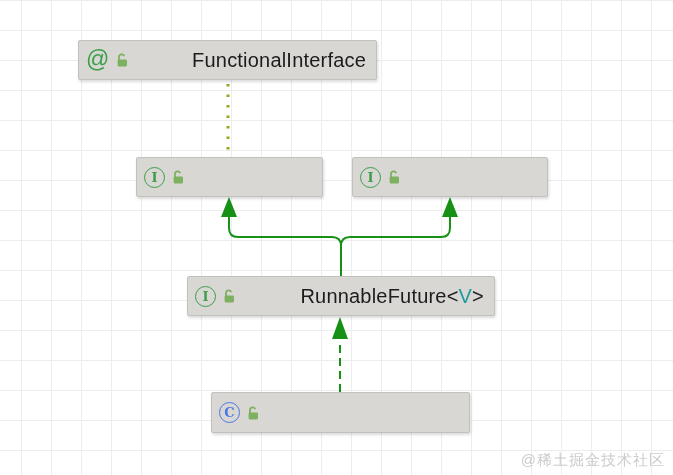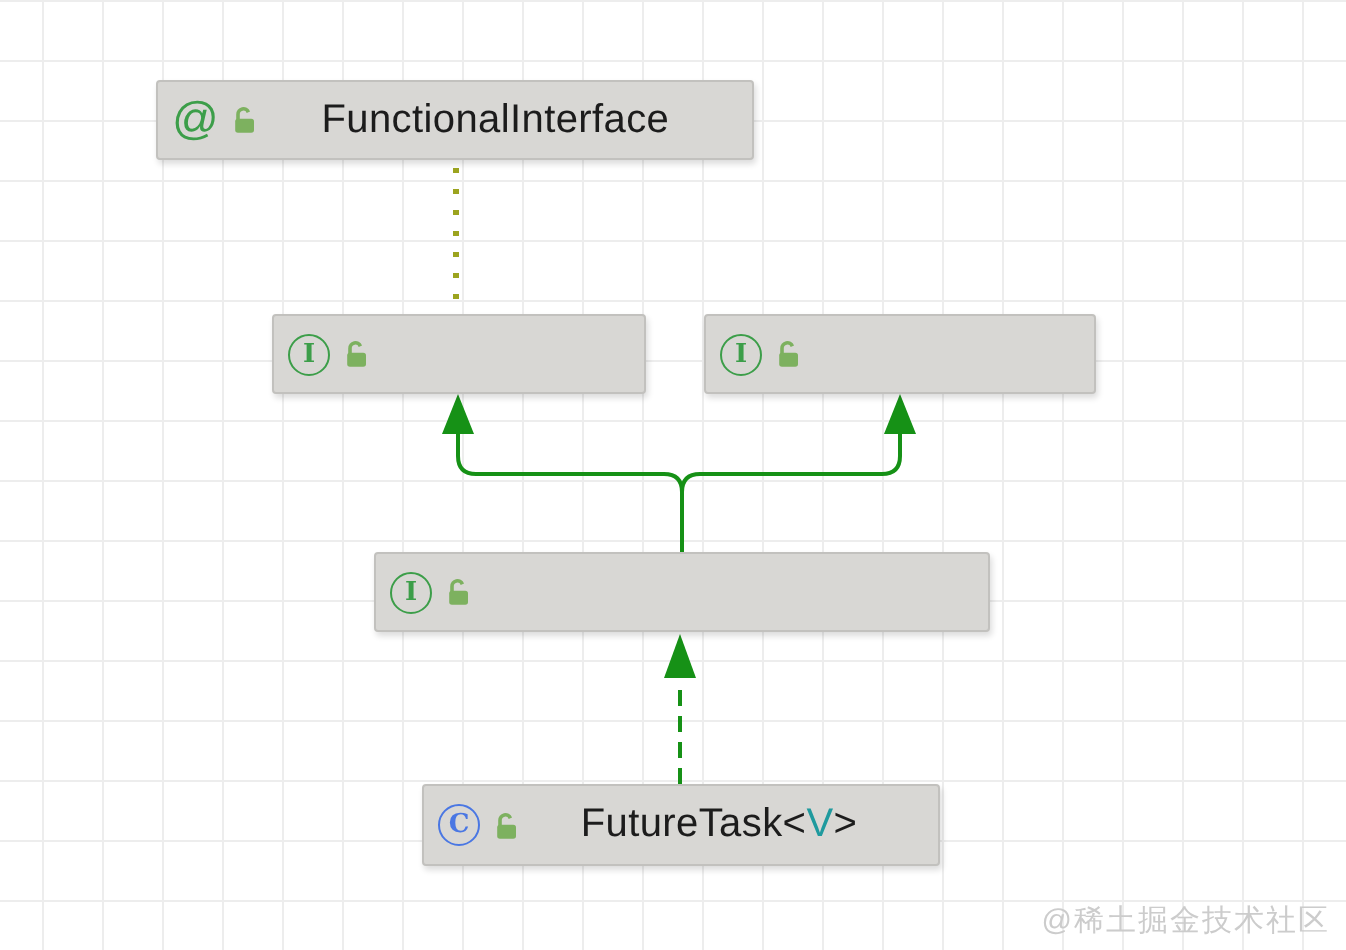--- a/index.html
+++ b/index.html
@@ -47,21 +47,21 @@
     font-family:"DejaVu Serif", serif;font-size:13px;font-weight:600;line-height:1;
   }
   .badge.ring-interface{border:1.7px solid var(--interface-green);color:var(--interface-green);}
   .badge.ring-class{border:1.7px solid var(--class-blue);color:var(--class-blue);}
   .badge.annotation{
     border:none;width:auto;height:auto;color:var(--interface-green);
     font-family:"Liberation Sans", sans-serif;font-size:23px;font-weight:500;margin-top:-2px;
   }
   .lock{flex:0 0 auto;margin-left:6px;}
   .label{
-    flex:1;text-align:center;color:var(--label);
+    flex:1;text-align:right;color:var(--label);
     font-size:20px;font-weight:500;letter-spacing:0.2px;white-space:nowrap;
   }
   .gen-param{color:var(--type-teal);}
   #watermark{
     position:absolute;right:8px;bottom:5px;
     color:var(--watermark);font-size:15px;letter-spacing:1px;
   }
 </style>
 </head>
 <body>
@@ -113,25 +113,25 @@
       <rect x="2.6" y="6.4" width="9.4" height="7" rx="1.4" fill="var(--lock-green)"></rect>
     </svg>
   </div>
 
   <div class="node" style="left:187px;top:276px;width:308px;height:40px;">
     <span class="badge ring-interface">I</span>
     <svg class="lock" width="14" height="14" viewBox="0 0 14 14">
       <path d="M4 7 L4 4.2 A2.7 2.7 0 0 1 9.2 3.1" fill="none" stroke="var(--lock-green)" stroke-width="1.8"></path>
       <rect x="2.6" y="6.4" width="9.4" height="7" rx="1.4" fill="var(--lock-green)"></rect>
     </svg>
+    <span class="label"><span>RunnableFuture</span><span class="gen-bracket">&lt;</span><span class="gen-param">V</span><span class="gen-bracket">&gt;</span></span>
   </div>
 
   <div class="node" style="left:211px;top:392px;width:259px;height:41px;">
     <span class="badge ring-class">C</span>
     <svg class="lock" width="14" height="14" viewBox="0 0 14 14">
       <path d="M4 7 L4 4.2 A2.7 2.7 0 0 1 9.2 3.1" fill="none" stroke="var(--lock-green)" stroke-width="1.8"></path>
       <rect x="2.6" y="6.4" width="9.4" height="7" rx="1.4" fill="var(--lock-green)"></rect>
     </svg>
-    <span class="label"><span>FutureTask</span><span class="gen-bracket">&lt;</span><span class="gen-param">V</span><span class="gen-bracket">&gt;</span></span>
   </div>
 
   <div id="watermark">@稀土掘金技术社区</div>
 </div>
 
 </body></html>

